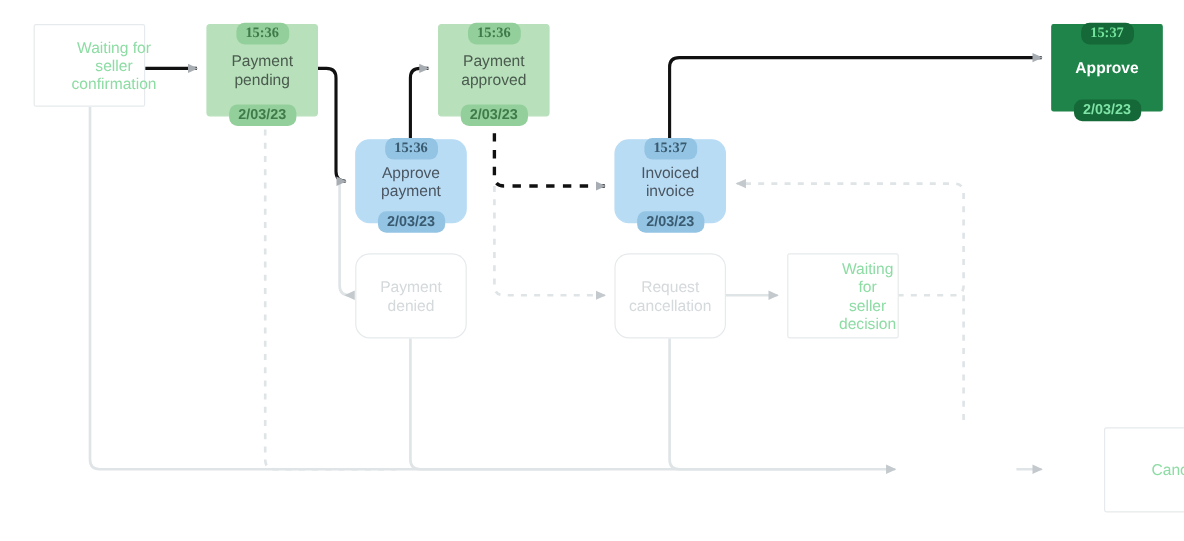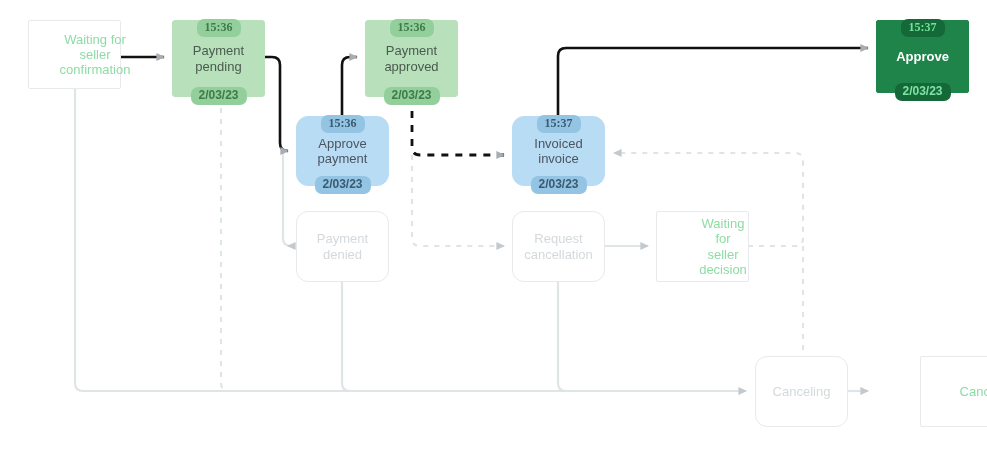--- a/index.html
+++ b/index.html
@@ -218,21 +218,18 @@
 seller
 decision</span>
   </div>
 
   <div class="node current" style="left:876px; top:20px; width:93px; height:73px;">
     <span class="badge time">15:37</span>
     <span class="label">Approve</span>
     <span class="badge date">2/03/23</span>
   </div>
 
-  <div class="node inactive rounded" style="left:755px; top:356px; width:93px; height:71px;">
-    <span class="label">Canceling</span>
-  </div>
 
   <div class="node inactive greenlabel" style="left:876px; top:356px; width:93px; height:71px;margin-left:44px;">
     <span class="label">Canceled</span>
   </div>
 
 </div>
 
 </body></html>

